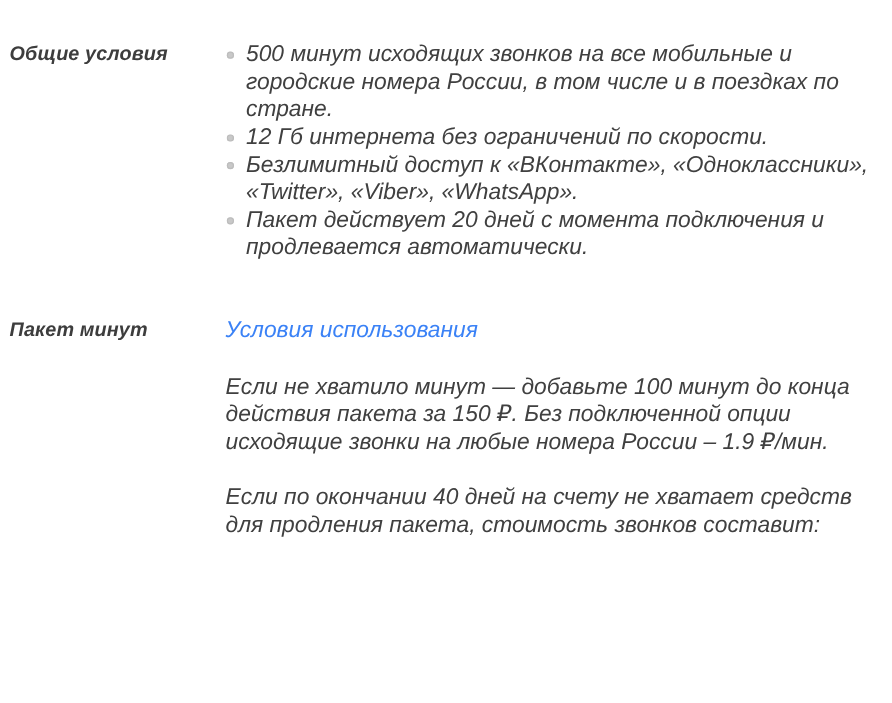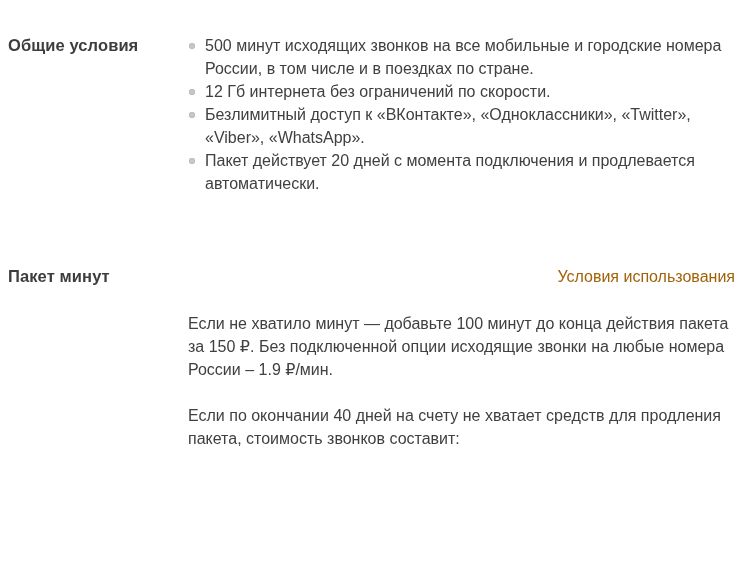--- a/index.html
+++ b/index.html
@@ -16,33 +16,34 @@
     -webkit-font-smoothing: antialiased;
   }
   .page {
     padding: 34px 8px 0 8px;
     box-sizing: border-box;
   }
   .section {
     display: grid;
     grid-template-columns: 180px 1fr;
     align-items: start;
+    font-style: italic;
   }
   .section-minutes {
-    margin-top: 70px;
+    margin-top: 46px;
   }
   .section-label {
     font-size: 16.5px;
     line-height: 23px;
     font-weight: bold;
     color: #3d3d3d;
     letter-spacing: 0.1px;
   }
   .section-content {
-    font-size: 16px;
+    font-size: 19px;
     line-height: 23px;
     max-width: 549px;
   }
   ul.dots {
     list-style: none;
     margin: 0;
     padding: 0;
   }
   ul.dots li {
     position: relative;
@@ -53,21 +54,21 @@
     left: 1px;
     top: 9px;
     width: 6px;
     height: 6px;
     border-radius: 50%;
     background: #c8c8c8;
     box-shadow: inset 0 0 0 1px #bdbdbd;
   }
   p { margin: 0; }
   .para-intro       { margin-bottom: 19px; }
-  .subheading       { margin-bottom: 24px; color: #a16207; text-align: right; }
+  .subheading       { margin-bottom: 24px; color: #3b82f6; }
   .para-add-minutes { margin-bottom: 23px; }
   .para-expiry      { margin-bottom: 0; }
 </style>
 </head>
 <body>
 
 <div class="page">
 
   <div class="section section-general">
     <div class="section-label">Общие условия</div>

